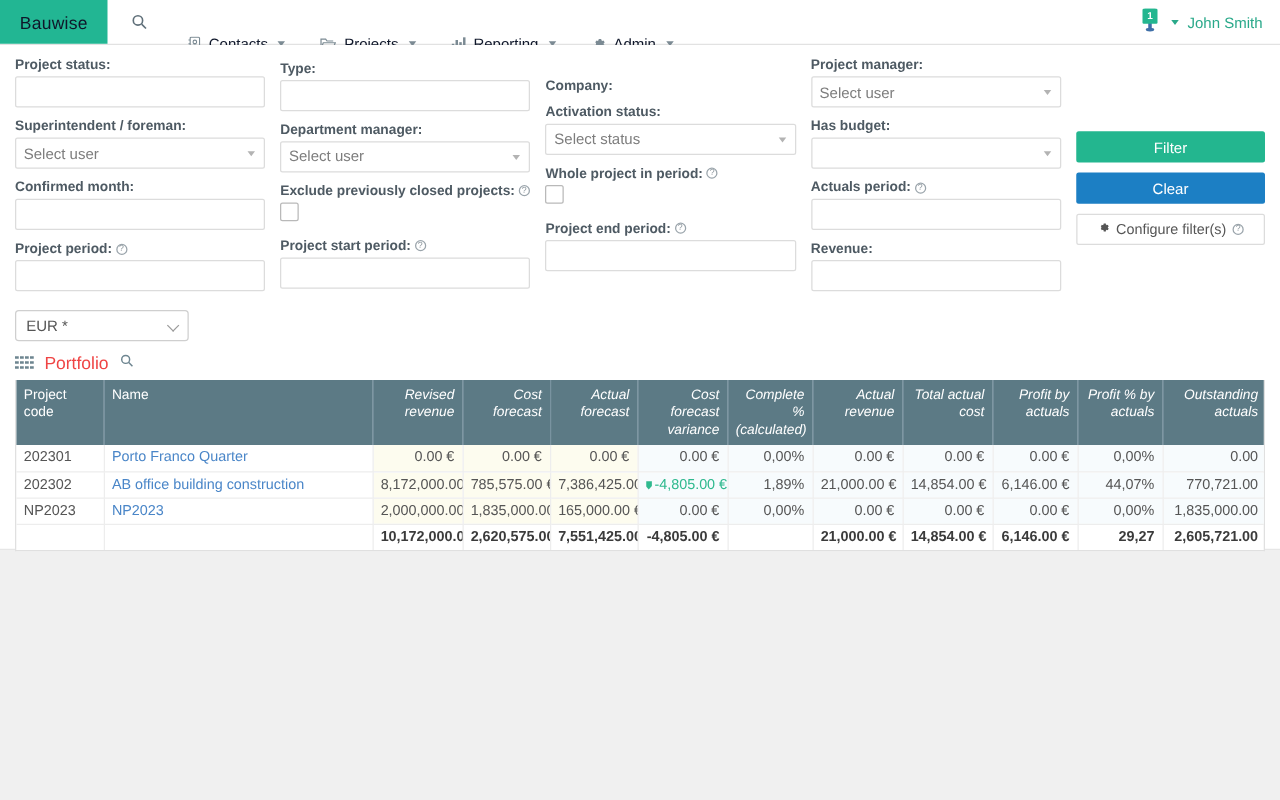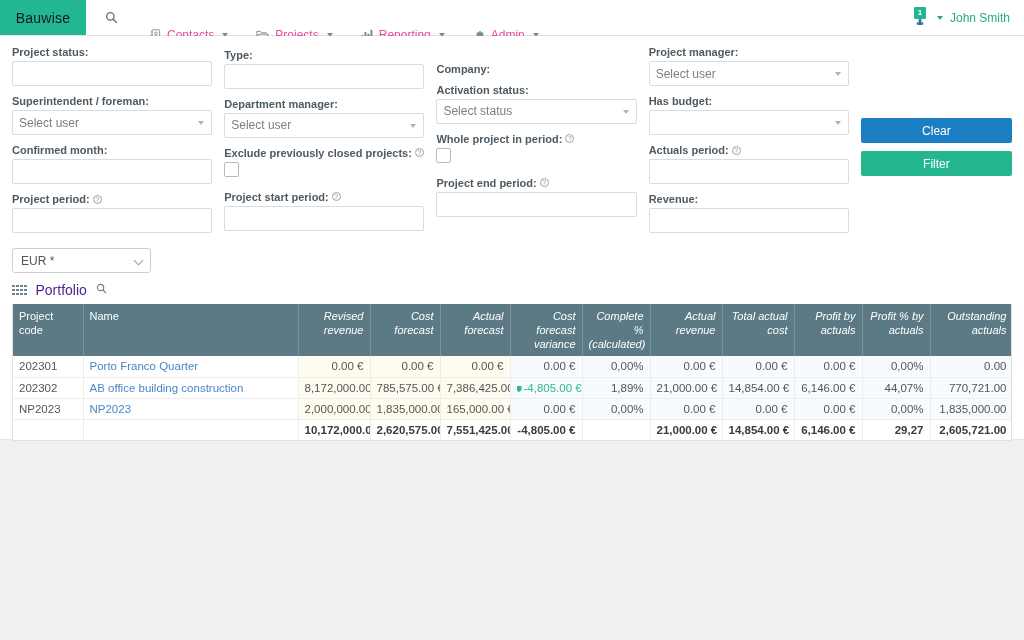--- a/index.html
+++ b/index.html
@@ -24,21 +24,21 @@
     width:86px; background:#22b693; color:#0f172a;
     display:flex; align-items:center; justify-content:center;
     font-size:14px; letter-spacing:.2px;
   }
   .nav-search {
     width:50px; display:flex; align-items:center; justify-content:center;
     color:#60707a;
   }
   .nav-item {
     display:flex; align-items:center; gap:6px;
-    padding:0 14px; color:#ec4899; font-size:12px;
+    padding:0 14px; color:#0f172a; font-size:12px;
     white-space:nowrap;
     margin-top:34px;
   }
   .nav-item .ic { color:#7b8a93; display:flex; align-items:center; }
   .caret {
     width:0;height:0;border-left:3.5px solid transparent;
     border-right:3.5px solid transparent;border-top:4px solid #7b8a93;
     margin-left:2px;
   }
   .nav-right {
@@ -127,21 +127,21 @@
   }
 
   
   .portfolio-head {
     display:flex; align-items:center; gap:9px;
     padding:9px 12px 6px 12px;
   }
   .grid-ic { display:flex; flex-direction:column; gap:1.5px; }
   .grid-ic span { display:flex; gap:1.5px; }
   .grid-ic i { width:2.5px;height:2.5px;background:#6d8590;display:block; }
-  .portfolio-title { font-size:14px; color:#4c1d95; }
+  .portfolio-title { font-size:14px; color:#ef4444; }
   .mag { color:#6d8590; }
 
   
   .table-wrap {
     margin:0 12px; position:relative;
     border:1px solid #e0e0e0; border-top:none;
     background:#fff; overflow:hidden;
   }
   table { border-collapse:collapse; width:100%; table-layout:fixed; }
   thead th {
@@ -374,22 +374,32 @@
       </div>
       <div class="fgroup">
         <div class="flabel">
             <span>Revenue:</span>
           </div>
         <div class="finput"></div>
       </div>
     </div>
 
     <div class="btncol">
+      <button class="btn btn-filter">Filter</button>
       <button class="btn btn-clear">Clear</button>
-      <button class="btn btn-filter">Filter</button>
+      <div class="btn-config">
+        <span>
+          <svg width="10" height="10" viewBox="0 0 16 16" fill="#555">
+            <path d="M8 5.1A2.9 2.9 0 1 0 8 10.9 2.9 2.9 0 0 0 8 5.1zm0 4.5A1.6 1.6 0 1 1 8 6.4a1.6 1.6 0 0 1 0 3.2z"></path>
+            <path d="M14.4 9.3l-1.1-.6c.1-.5.1-1 0-1.5l1.1-.6-1.3-2.2-1.1.6c-.4-.3-.8-.6-1.3-.8V2.9H7.9v1.3c-.5.2-.9.5-1.3.8l-1.1-.6-1.3 2.2 1.1.6c-.1.5-.1 1 0 1.5l-1.1.6 1.3 2.2 1.1-.6c.4.3.8.6 1.3.8v1.3h2.8v-1.3c.5-.2.9-.5 1.3-.8l1.1.6z"></path>
+          </svg>
+        </span>
+        <span>Configure filter(s)</span>
+        <span class="qmark">?</span>
+      </div>
     </div>
   </div>
 
   <div class="currency-row">
     <div class="currency">
       <span>EUR *</span>
       <span class="chev"></span>
     </div>
   </div>
 

